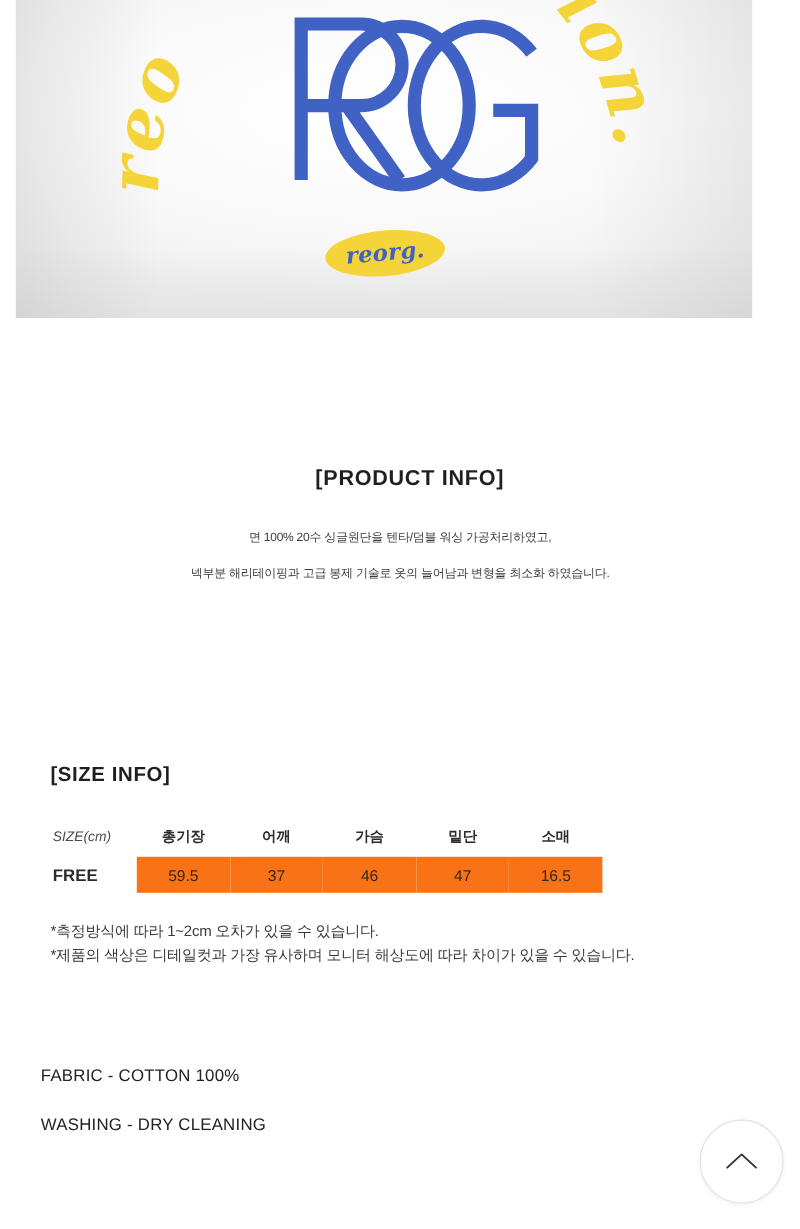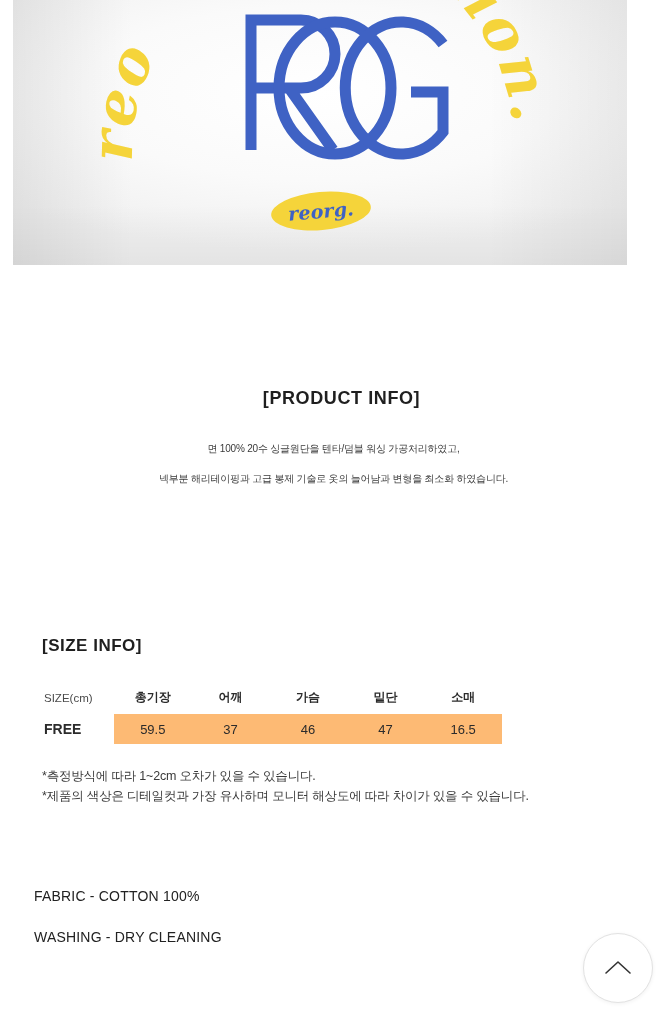--- a/index.html
+++ b/index.html
@@ -136,33 +136,34 @@
   table.size-table th.first,
   table.size-table td.first {
     width: 72px;
     text-align: left;
     padding-left: 2px;
   }
   table.size-table th.first {
     font-size: 11.5px;
     font-weight: 400;
     color: #4a4a4a;
+    font-style: italic;
   }
   table.size-table td.first {
     font-size: 14px;
     font-weight: 700;
   }
   table.size-table thead th {
     font-size: 12px;
     font-weight: 700;
     color: #2b2b2b;
     padding-bottom: 3px;
   }
   table.size-table tbody td.val {
-    background: #fdba74;
+    background: #f97316;
     font-size: 13px;
     font-weight: 400;
     color: #2b2b2b;
   }
   tbody tr td.val:first-of-type { border-radius: 0; }
 
   .notes {
     margin-top: 22px;
   }
   .notes div {

